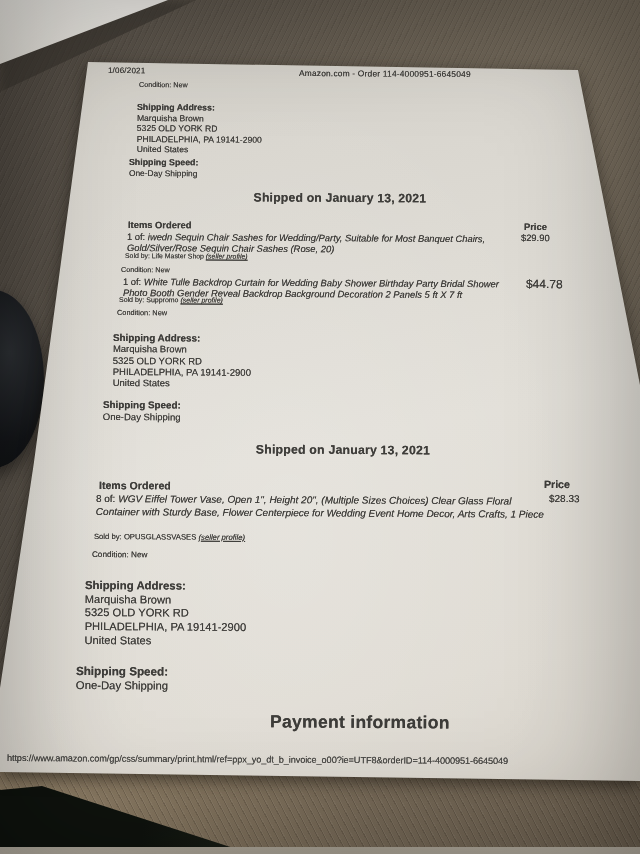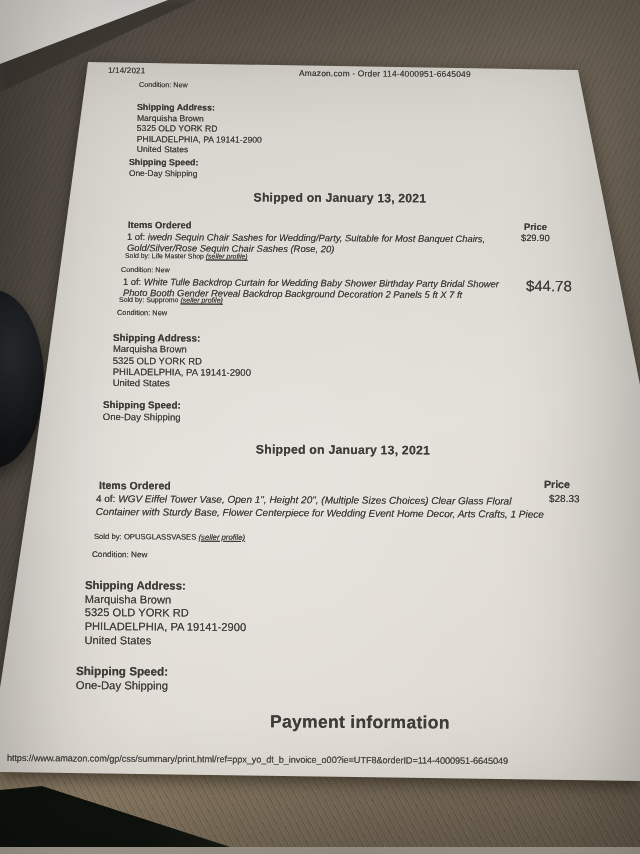--- a/index.html
+++ b/index.html
@@ -76,21 +76,21 @@
   <div class="corner-shadow"></div>
   <div class="corner-paper"></div>
   <div class="side-object"></div>
   <div class="floor-strip"></div>
   <div class="dark-wedge"></div>
   <div class="bottom-strip"></div>
 
   <div class="paper-wrap">
     <div class="paper">
 
-      <div class="t" style="left:108px;top:66px;font-size:8px;letter-spacing:.2px">1/14/2021</div>
+      <div class="t" style="left:108px;top:66px;font-size:8px;letter-spacing:.2px">1/06/2021</div>
       <div class="t" style="left:299px;top:68px;font-size:8.4px;letter-spacing:.2px">Amazon.com - Order 114-4000951-6645049</div>
 
       <div class="t" style="left:139px;top:80px;font-size:7.2px">Condition: New</div>
 
       <div class="block" style="left:137px;top:102px;font-size:8.6px;line-height:10.6px">
         <div class="b" style="font-size:8.8px">Shipping Address:</div>
         <div>Marquisha Brown</div>
         <div>5325 OLD YORK RD</div>
         <div>PHILADELPHIA, PA 19141-2900</div>
         <div>United States</div>
@@ -115,21 +115,21 @@
         <span>Sold by:</span>
         <span>Life Master Shop</span>
         <span class="u">(seller profile)</span>
       </div>
       <div class="t" style="left:121px;top:265px;font-size:7.2px">Condition: New</div>
 
       <div class="t wrapt" style="left:123px;top:276px;width:400px;font-size:9.4px;line-height:11.4px">
         <span>1 of:</span>
         <span class="it">White Tulle Backdrop Curtain for Wedding Baby Shower Birthday Party Bridal Shower Photo Booth Gender Reveal Backdrop Background Decoration 2 Panels 5 ft X 7 ft</span>
       </div>
-      <div class="t" style="left:526px;top:277px;font-size:15px">$44.78</div>
+      <div class="t" style="left:526px;top:277px;font-size:12px">$44.78</div>
       <div class="t" style="left:119px;top:296px;font-size:7px">
         <span>Sold by:</span>
         <span>Suppromo</span>
         <span class="u">(seller profile)</span>
       </div>
       <div class="t" style="left:117px;top:308px;font-size:7.4px">Condition: New</div>
 
       <div class="block" style="left:113px;top:332px;font-size:9.5px;line-height:11.3px">
         <div class="b" style="font-size:9.9px">Shipping Address:</div>
         <div>Marquisha Brown</div>
@@ -142,21 +142,21 @@
         <div class="b" style="font-size:9.9px">Shipping Speed:</div>
         <div>One-Day Shipping</div>
       </div>
 
       <div class="t b" style="left:193px;top:442px;width:300px;text-align:center;font-size:12.3px;letter-spacing:.2px">Shipped on January 13, 2021</div>
 
       <div class="t b" style="left:99px;top:479px;font-size:10.6px">Items Ordered</div>
       <div class="t b" style="left:544px;top:478px;font-size:10.6px">Price</div>
 
       <div class="t wrapt" style="left:96px;top:492px;width:456px;font-size:10px;line-height:13px">
-        <span>4 of:</span>
+        <span>8 of:</span>
         <span class="it">WGV Eiffel Tower Vase, Open 1", Height 20", (Multiple Sizes Choices) Clear Glass Floral Container with Sturdy Base, Flower Centerpiece for Wedding Event Home Decor, Arts Crafts, 1 Piece</span>
       </div>
       <div class="t" style="left:549px;top:493px;font-size:10px">$28.33</div>
       <div class="t" style="left:94px;top:532px;font-size:7.7px">
         <span>Sold by:</span>
         <span>OPUSGLASSVASES</span>
         <span class="u">(seller profile)</span>
       </div>
       <div class="t" style="left:92px;top:550px;font-size:8.2px">Condition: New</div>
 

